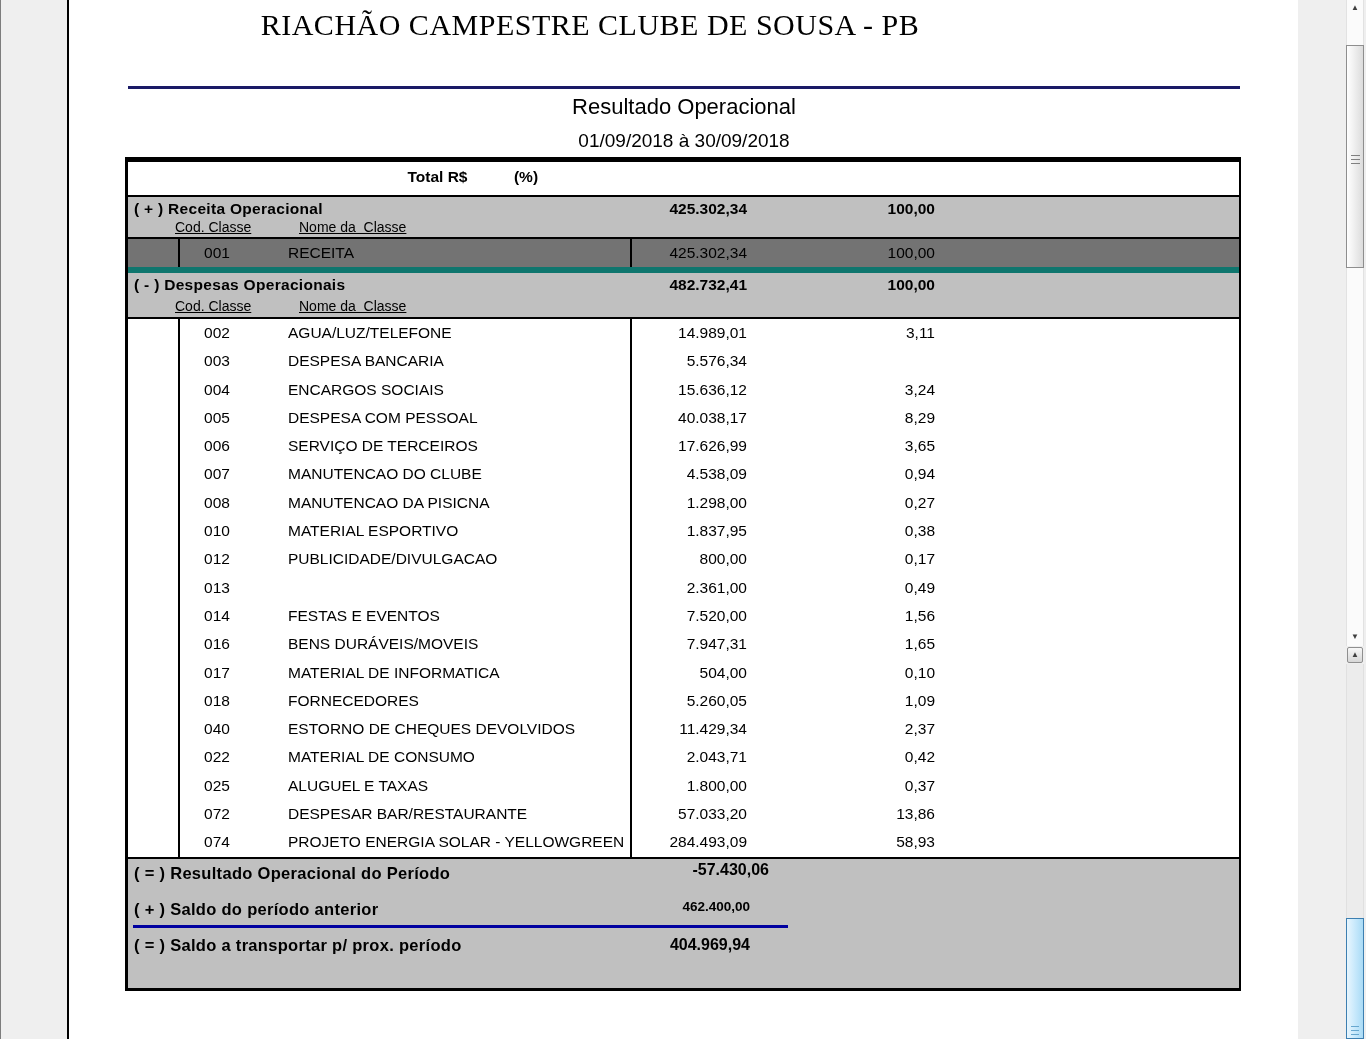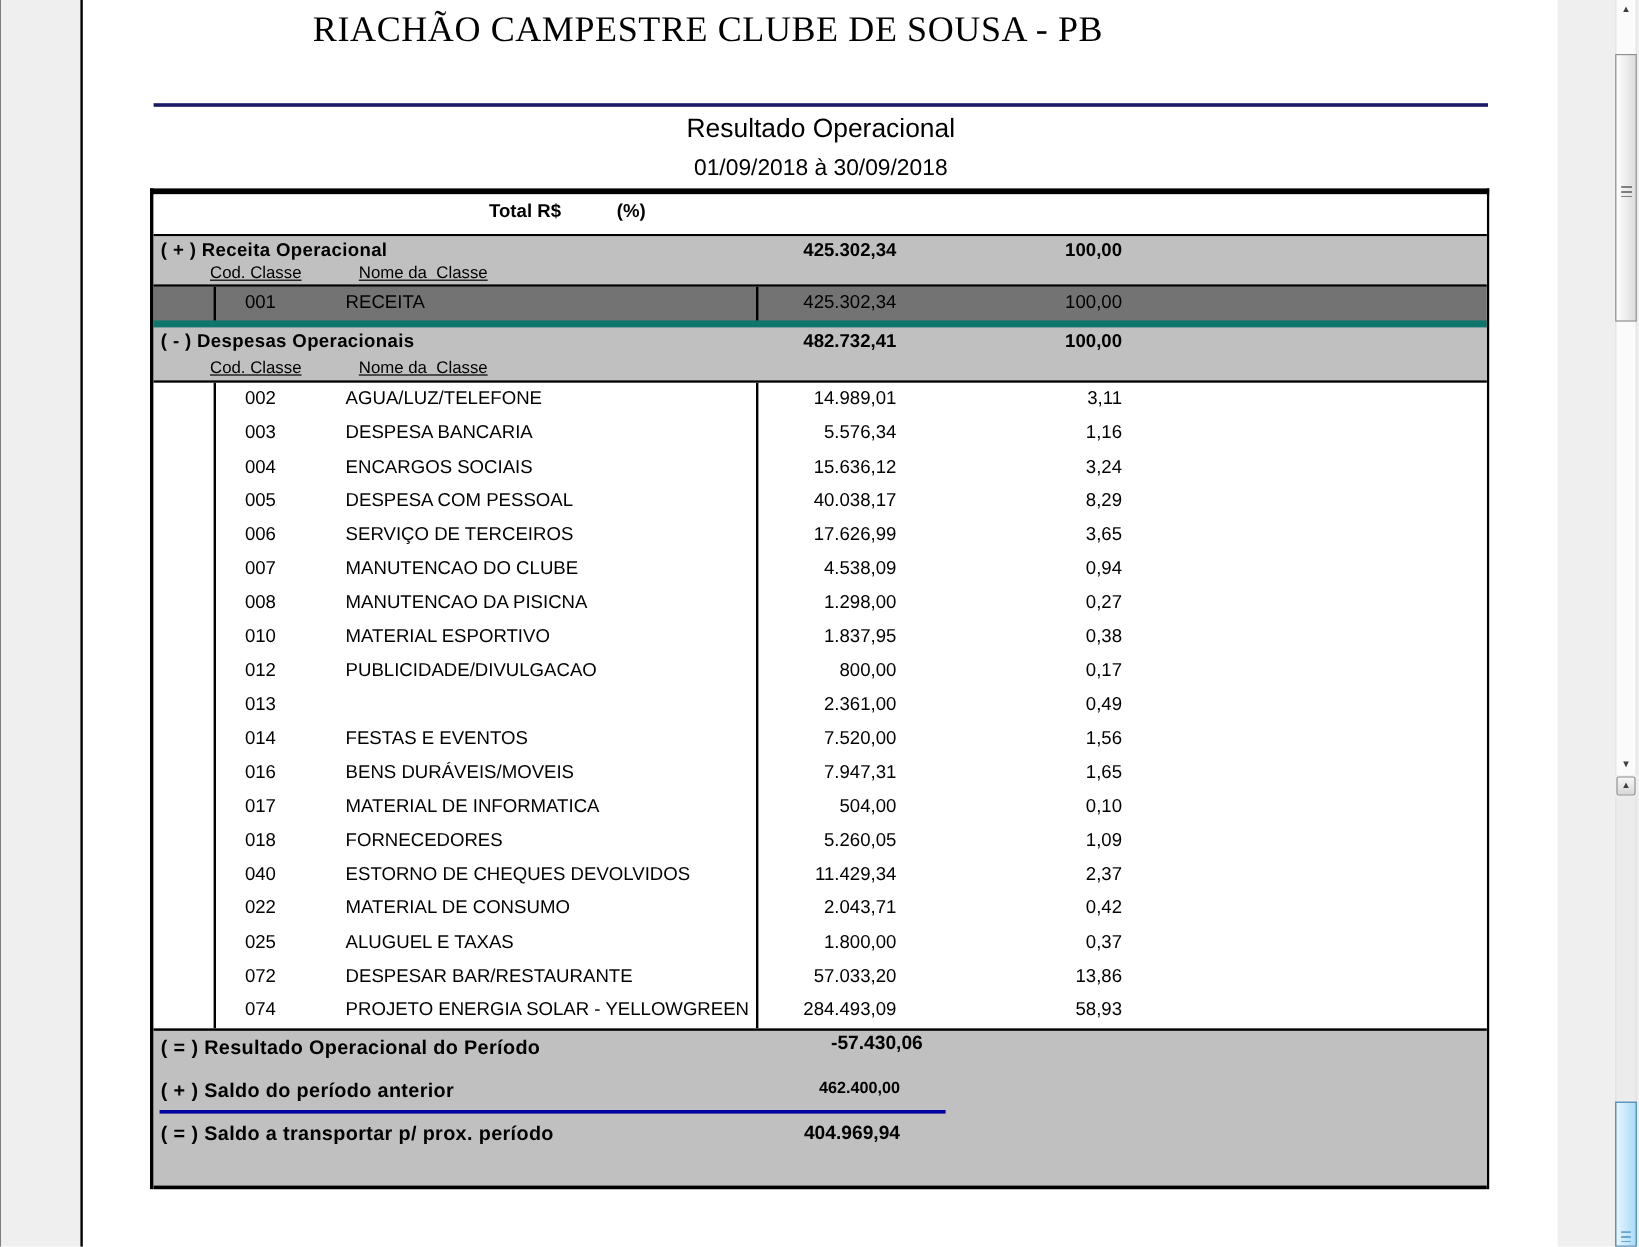--- a/index.html
+++ b/index.html
@@ -151,21 +151,20 @@
     <div class="drow">
       <span class="code">002</span>
       <span class="name">AGUA/LUZ/TELEFONE</span>
       <span class="val">14.989,01</span>
       <span class="pct">3,11</span>
     </div>
     <div class="drow">
       <span class="code">003</span>
       <span class="name">DESPESA BANCARIA</span>
       <span class="val">5.576,34</span>
-      <span class="pct">1,16</span>
     </div>
     <div class="drow">
       <span class="code">004</span>
       <span class="name">ENCARGOS SOCIAIS</span>
       <span class="val">15.636,12</span>
       <span class="pct">3,24</span>
     </div>
     <div class="drow">
       <span class="code">005</span>
       <span class="name">DESPESA COM PESSOAL</span>

